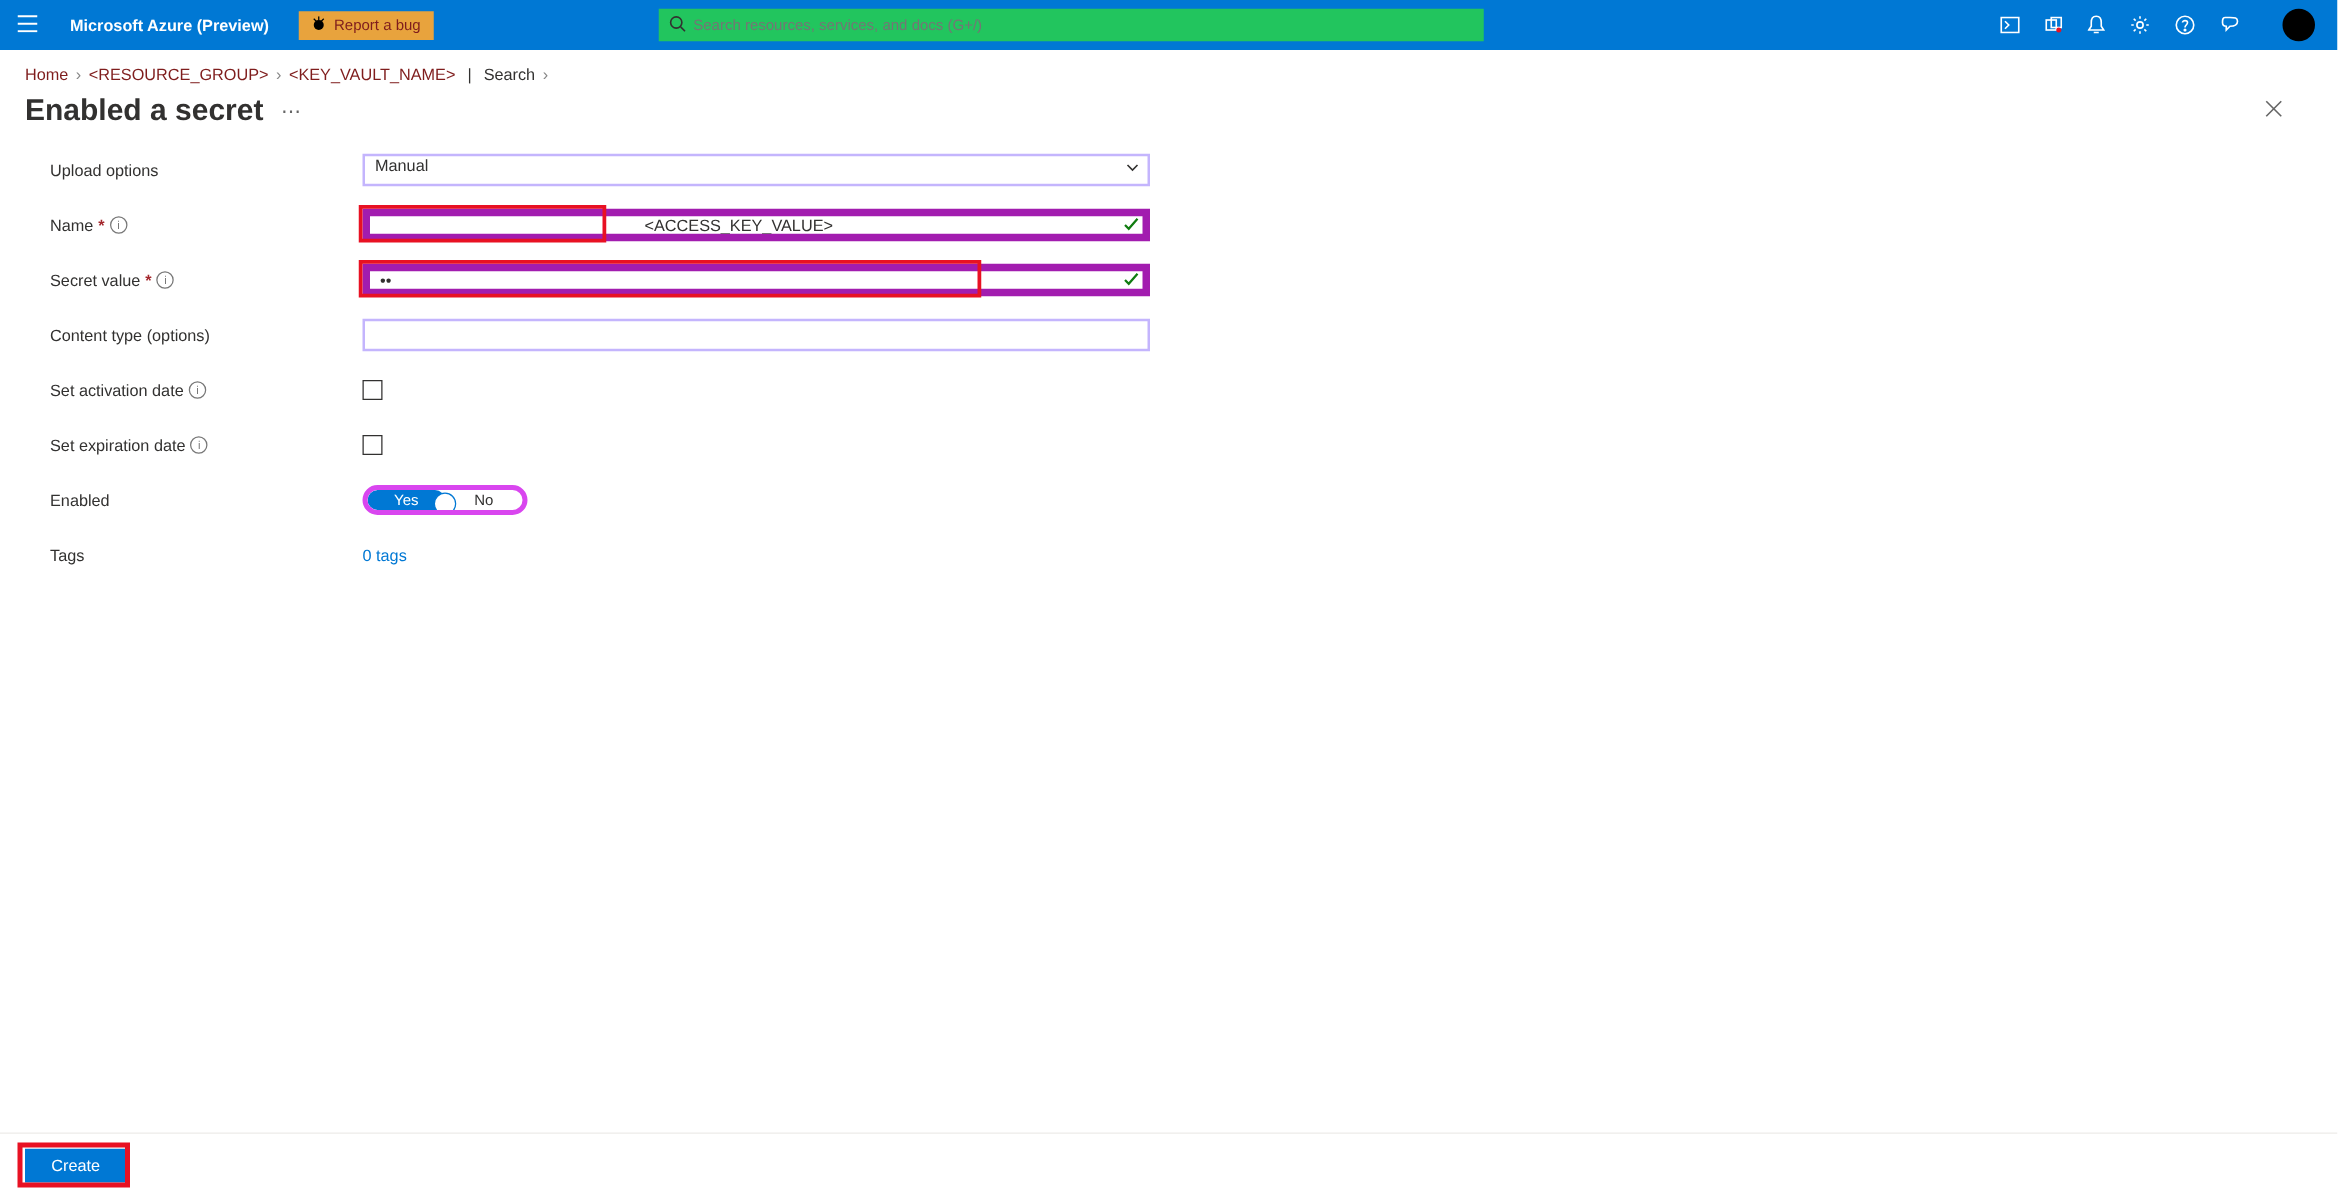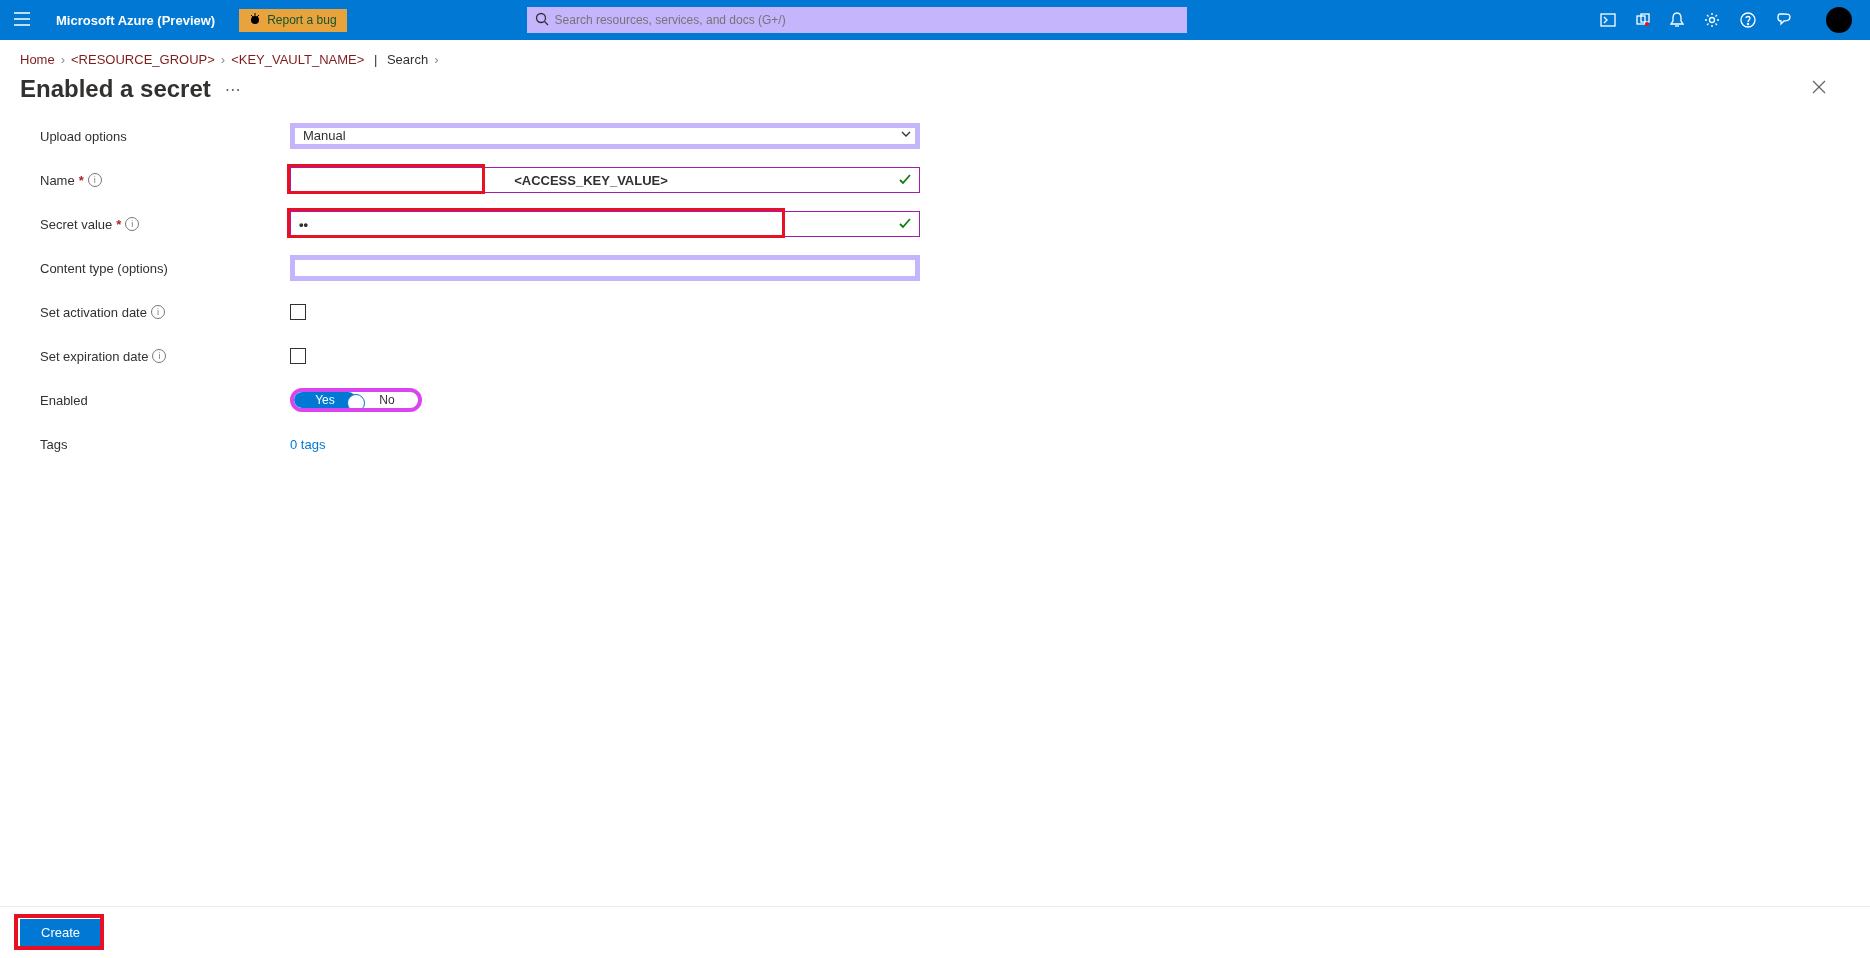--- a/index.html
+++ b/index.html
@@ -3,23 +3,23 @@
 <meta charset="utf-8">
 <style>
 * { margin:0; padding:0; box-sizing:border-box; font-family:'Segoe UI',Tahoma,sans-serif; }
 body { width:1870px; height:958px; background:#fff; color:#323130; overflow:hidden; position:relative; }
 
 
 .header { background:#0078d4; height:40px; display:flex; align-items:center; color:#fff; font-size:13px; }
 .hamburger { padding:0 14px; cursor:pointer; }
 .hamburger svg { stroke:#fff; }
 .brand { font-weight:700; padding:0 12px; }
-.bug-btn { background:#e8a33d; color:#14532d; padding:4px 10px; margin-left:12px; border:none; font-size:12px; display:flex; align-items:center; gap:6px; cursor:pointer; }
+.bug-btn { background:#e8a33d; color:#7f1d1d; padding:4px 10px; margin-left:12px; border:none; font-size:12px; display:flex; align-items:center; gap:6px; cursor:pointer; }
 .search-wrap { flex:0 0 auto; margin-left:180px; width:660px; }
-.search { width:100%; height:26px; background:#c4b5fd; border:none; padding:0 8px 0 28px; font-size:12px; color:#323130; }
+.search { width:100%; height:26px; background:#22c55e; border:none; padding:0 8px 0 28px; font-size:12px; color:#323130; }
 .search-box{ position:relative; }
 .search-box .sicon{ position:absolute; left:8px; top:5px; color:#323130; }
 .header-spacer{flex:1;}
 .hicons{ display:flex; align-items:center; gap:20px; padding-right:18px;}
 .hicon{ cursor:pointer; color:#fff; display:flex; align-items:center; justify-content:center;}
 .avatar{ width:26px; height:26px; border-radius:50%; background:#000; margin-left:14px;}
 
 
 .crumbs{ padding:12px 20px 4px; font-size:13px; color:#323130; display:flex; align-items:center; gap:6px;}
 .crumbs a{ color:#7f1d1d; text-decoration:none; }
@@ -32,24 +32,24 @@
 .more-dots{ margin-left:14px; color:#666; cursor:pointer; font-size:16px;}
 .close-x{ margin-left:auto; margin-right:24px; cursor:pointer; color:#666;}
 
 
 .form{ padding:10px 40px 0 40px; font-size:13px; }
 .row{ display:flex; align-items:center; margin-bottom:18px; min-height:26px;}
 .lbl{ width:250px; color:#323130; display:flex; align-items:center; gap:4px;}
 .req{ color:#a4262c; font-weight:bold; }
 .info{ display:inline-flex; align-items:center; justify-content:center; width:14px; height:14px; border:1px solid #777; border-radius:50%; font-size:9px; color:#777;}
 .ctrl{ width:630px; position:relative;}
-.select, .tinput{ width:100%; height:26px; border:5px solid #c4b5fd; background:#fff; padding:0 28px 0 8px; font-size:13px; color:#323130;}
+.select, .tinput{ width:100%; height:26px; border:2px solid #c4b5fd; background:#fff; padding:0 28px 0 8px; font-size:13px; color:#323130;}
 .select-wrap{ position:relative; }
 .chev{ position:absolute; right:8px; top:5px; color:#323130; pointer-events:none;}
-.valid-border{ border:1px solid #a21caf;font-weight:bold; }
+.valid-border{ border:6px solid #a21caf; }
 .check{ position:absolute; right:8px; top:5px; color:#107c10; }
 .hl-red{ position:absolute; border:3px solid #e81123; pointer-events:none; z-index:5;}
 .hl-name{ left:-3px; top:-3px; width:198px; height:30px;}
 .hl-val{ left:-3px; top:-3px; width:498px; height:30px;}
 .cb{ width:16px; height:16px; border:1px solid #323130; background:#fff; cursor:pointer;}
 .toggle{ display:flex; align-items:center; width:132px; height:24px; border:4px solid #d946ef; border-radius:12px; position:relative; overflow:hidden;}
 .toggle-on{ flex:1; height:100%; background:#0078d4; color:#fff; display:flex; align-items:center; justify-content:center; font-size:12px; border-radius:12px 12px 12px 12px; position:relative; z-index:1;}
 .toggle-on::after{content:''; position:absolute; right:-9px; top:2px; width:16px; height:16px; background:#fff; border:1px solid #0078d4; border-radius:50%;}
 .toggle-off{ flex:1; height:100%; display:flex; align-items:center; justify-content:center; font-size:12px; color:#323130;}
 .link{ color:#0078d4; cursor:pointer;}

